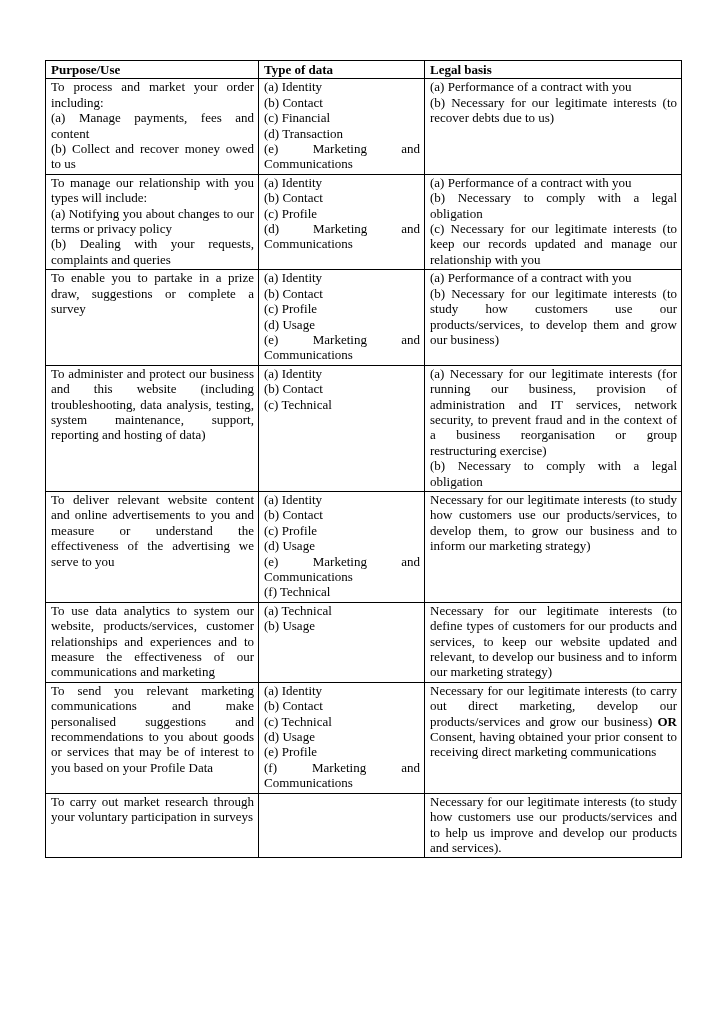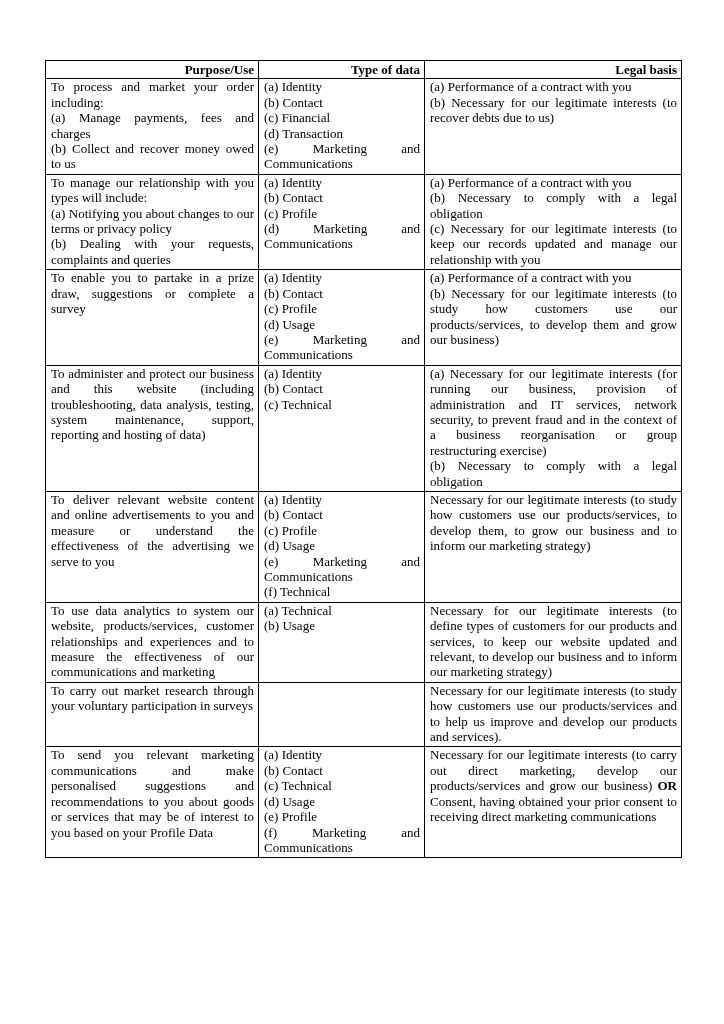--- a/index.html
+++ b/index.html
@@ -28,21 +28,21 @@
   col.c2 { width: 166px; }
   col.c3 { width: 257px; }
   th, td {
     border: 1.5px solid #000000;
     vertical-align: top;
     padding: 0px 4px 2px 5px;
     font-size: 13px;
     line-height: 15.4px;
   }
   th {
-    text-align: right;
+    text-align: left;
     font-weight: bold;
     padding-top: 1px;
     padding-bottom: 1px;
   }
   td .para {
     text-align: justify;
   }
   td .para:last-child { margin-bottom: 0; }
   b { font-weight: bold; }
 </style>
@@ -60,21 +60,21 @@
       <tr>
         <th>Purpose/Use</th>
         <th>Type of data</th>
         <th>Legal basis</th>
       </tr>
     </thead>
     <tbody id="table-body">
         <tr>
           <td>
             <div class="para">To process and market your order including:</div>
-            <div class="para">(a) Manage payments, fees and charges</div>
+            <div class="para">(a) Manage payments, fees and content</div>
             <div class="para">(b) Collect and recover money owed to us</div>
           </td>
           <td>
             <div class="para">(a) Identity</div>
             <div class="para">(b) Contact</div>
             <div class="para">(c) Financial</div>
             <div class="para">(d) Transaction</div>
             <div class="para">(e) Marketing and Communications</div>
           </td>
           <td>
@@ -153,38 +153,38 @@
           <td>
             <div class="para">(a) Technical</div>
             <div class="para">(b) Usage</div>
           </td>
           <td>
             <div class="para">Necessary for our legitimate interests (to define types of customers for our products and services, to keep our website updated and relevant, to develop our business and to inform our marketing strategy)</div>
           </td>
         </tr>
         <tr>
           <td>
-            <div class="para">To carry out market research through your voluntary participation in surveys</div>
-          </td>
-          <td></td>
-          <td>
-            <div class="para">Necessary for our legitimate interests (to study how customers use our products/services and to help us improve and develop our products and services).</div>
-          </td>
-        </tr>
-        <tr>
-          <td>
             <div class="para">To send you relevant marketing communications and make personalised suggestions and recommendations to you about goods or services that may be of interest to you based on your Profile Data</div>
           </td>
           <td>
             <div class="para">(a) Identity</div>
             <div class="para">(b) Contact</div>
             <div class="para">(c) Technical</div>
             <div class="para">(d) Usage</div>
             <div class="para">(e) Profile</div>
             <div class="para">(f) Marketing and Communications</div>
           </td>
           <td>
             <div class="para">Necessary for our legitimate interests (to carry out direct marketing, develop our products/services and grow our business) <b>OR</b> Consent, having obtained your prior consent to receiving direct marketing communications</div>
           </td>
         </tr>
+        <tr>
+          <td>
+            <div class="para">To carry out market research through your voluntary participation in surveys</div>
+          </td>
+          <td></td>
+          <td>
+            <div class="para">Necessary for our legitimate interests (to study how customers use our products/services and to help us improve and develop our products and services).</div>
+          </td>
+        </tr>
       </tbody>
   </table>
 </div>
 
 </body></html>

